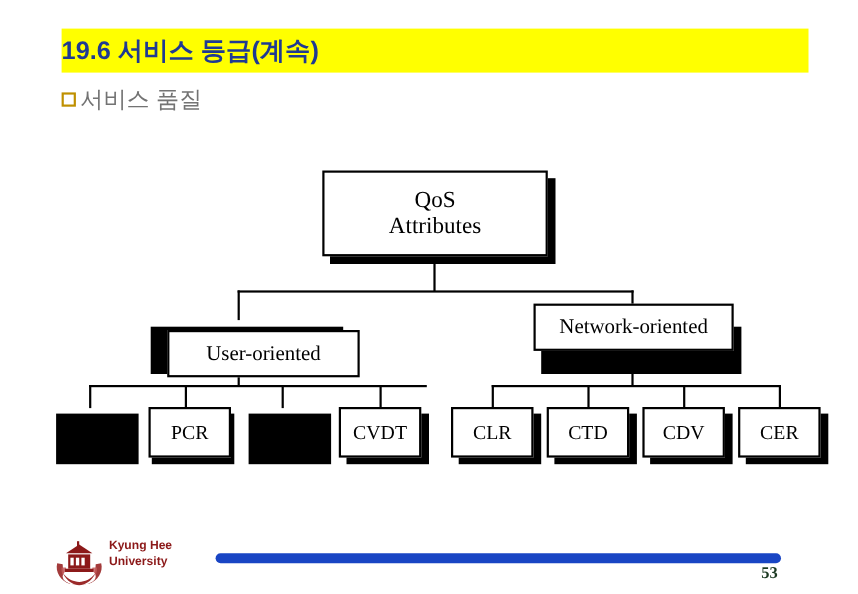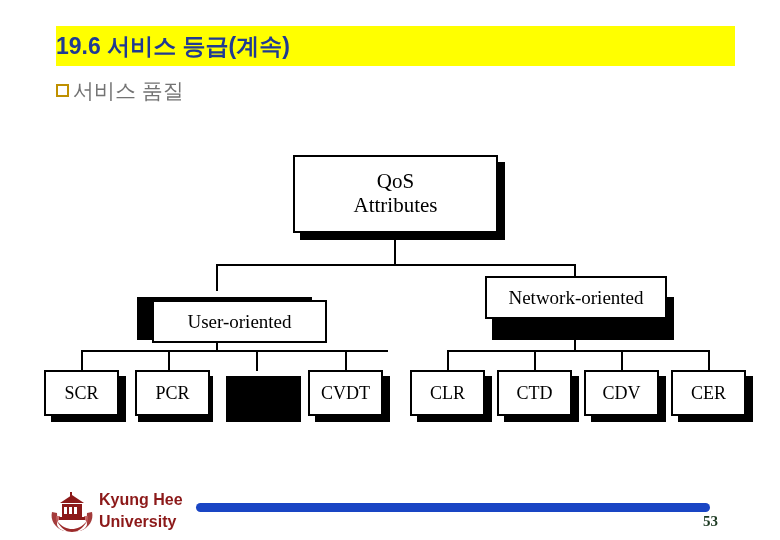--- a/index.html
+++ b/index.html
@@ -159,21 +159,21 @@
     left: 48px;
     top: 490px;
     width: 48px;
     height: 44px;
   }
   #footer-name {
     position: absolute;
     left: 99px;
     top: 489px;
     font-family: "Liberation Sans", sans-serif;
-    font-size: 16px;
+    font-size: 11px;
     font-weight: bold;
     color: #8c1919;
     line-height: 1.38;
     white-space: pre;
   }
   #footer-rule {
     position: absolute;
     left: 196px;
     top: 503px;
     width: 514px;
@@ -182,21 +182,20 @@
     border-radius: 4.5px;
   }
   #page-number {
     position: absolute;
     left: 692px;
     top: 513px;
     font-family: "Liberation Serif", serif;
     font-size: 15px;
     font-weight: bold;
     color: #1c3a22;
-    margin-left: 11px;
   }
 </style>
 </head>
 <body>
 
 <div id="slide">
 
   <div id="title-banner">
     <span id="title-text">19.6 서비스 등급(계속)</span>
   </div>
@@ -246,23 +245,20 @@
       </div>
     </div>
 
     <div class="node" id="node-user">
       <span class="node-label">User-oriented</span>
     </div>
     <div class="node" id="node-network">
       <span class="node-label">Network-oriented</span>
     </div>
 
-    <div class="node leaf" style="left:44px;">
-      <span class="node-label">SCR</span>
-    </div>
     <div class="node leaf" style="left:135px;">
       <span class="node-label">PCR</span>
     </div>
     <div class="node leaf" style="left:308px;">
       <span class="node-label">CVDT</span>
     </div>
 
     <div class="node leaf" style="left:410px;">
       <span class="node-label">CLR</span>
     </div>

